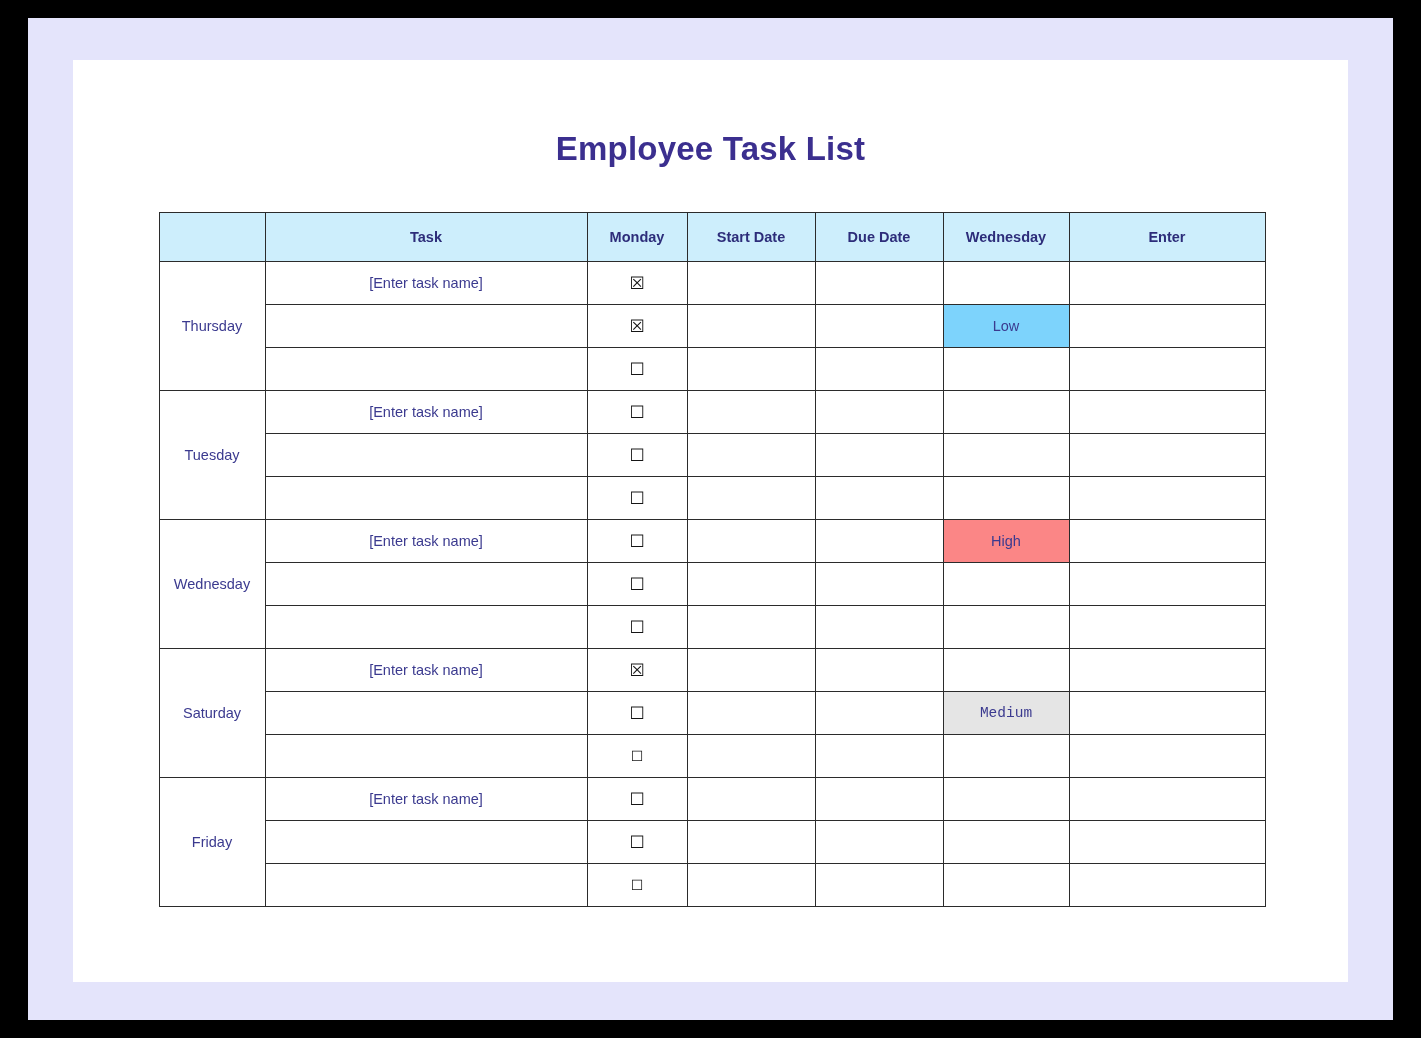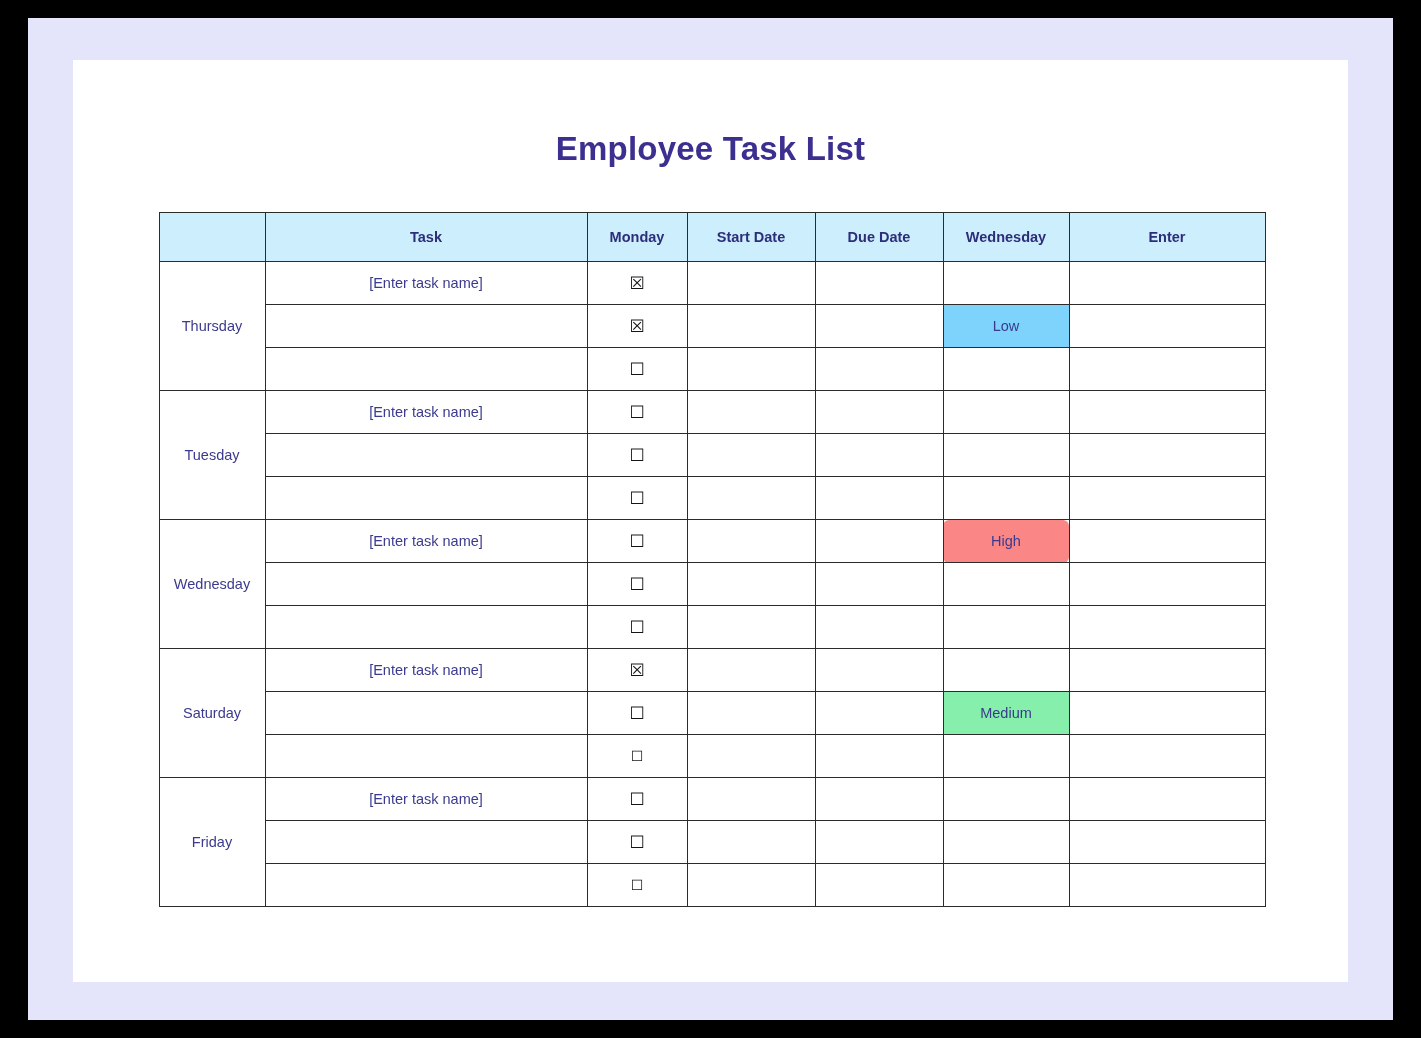--- a/index.html
+++ b/index.html
@@ -86,22 +86,22 @@
     color: #1b1b1b;
   }
   .chk {
     display: inline-block;
     line-height: 1;
     font-size: 17px;
     color: #151515;
   }
   .chk.small { font-size: 14px; }
   td.prio-low    { background: #7dd3fc; color: #1d1d1d; }
-  td.prio-medium { background: #86efac; color: #1d1d1d; }
-  td.prio-high   { background: #fb8686; color: #1d1d1d; border-radius: 6px; }
+  td.prio-medium { background: #e5e5e5; color: #1d1d1d; font-family: Liberation Mono, monospace; }
+  td.prio-high   { background: #fb8686; color: #1d1d1d; }
   td.prio-empty  { background: #ffffff; }
 </style>
 </head>
 <body>
 
 <div class="outer-frame">
   <div class="page-sheet">
 
     <div class="doc-title">Employee Task List</div>
 

